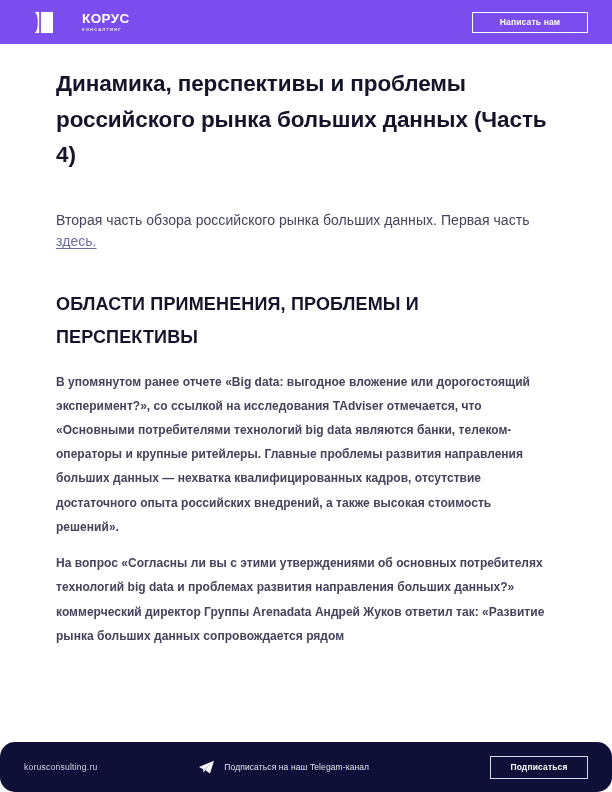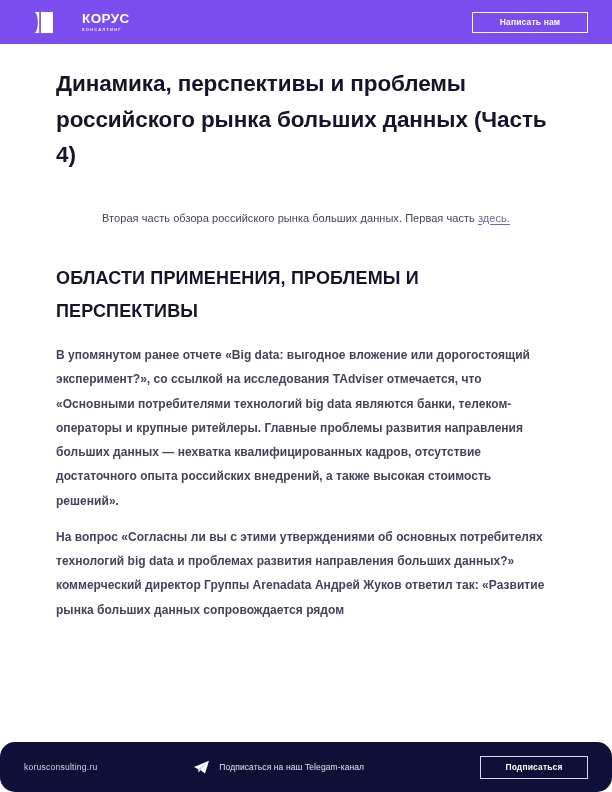--- a/index.html
+++ b/index.html
@@ -101,25 +101,24 @@
     color: #14142B;
     font-size: 22.5px;
     font-weight: bold;
     line-height: 1.58;
     letter-spacing: -0.1px;
     margin: 22px 0 0 0;
     max-width: 500px;
   }
   .article-lead {
     color: #43435C;
-    font-size: 11px;
+    font-size: 14px;
     line-height: 1.55;
     margin-top: 37px;
     letter-spacing: 0.05px;
-    text-align: center;
   }
   .lead-link {
     color: #6B6B9E;
     text-decoration: underline;
     text-underline-offset: 2px;
   }
   .section-heading {
     color: #14142B;
     font-size: 18px;
     font-weight: bold;
@@ -173,21 +172,21 @@
     letter-spacing: 0.1px;
   }
   .footer-cta {
     border: 1px solid #DADBEA;
     background: transparent;
     color: #ffffff;
     font-family: "Liberation Sans", sans-serif;
     font-size: 8.5px;
     font-weight: bold;
     letter-spacing: 0.15px;
-    width: 108px;
+    width: 98px;
     height: 23px;
     line-height: 21px;
     text-align: center;
     padding: 0;
     cursor: pointer;
     border-radius: 0;
     flex: 0 0 auto;
   }
 </style>
 </head>

